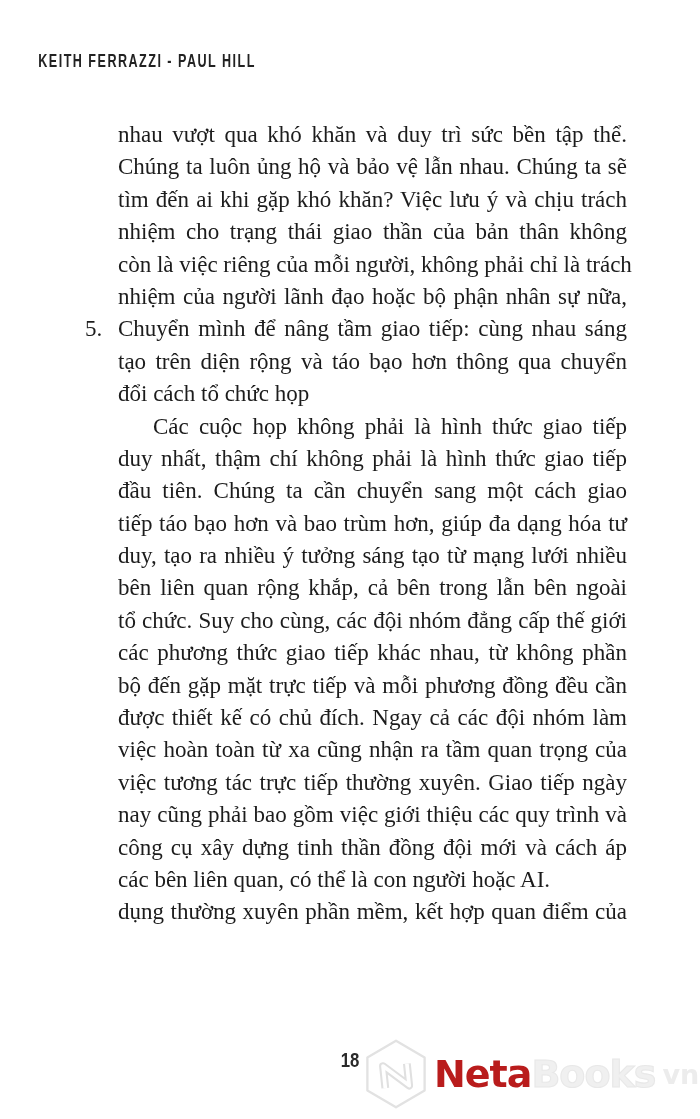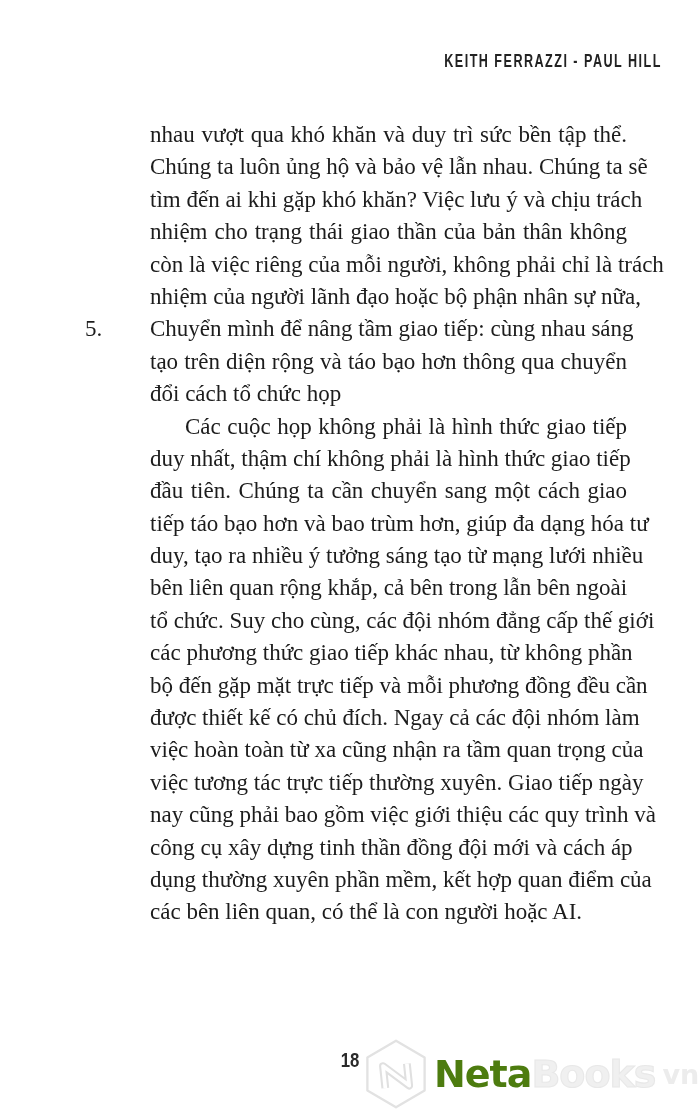--- a/index.html
+++ b/index.html
@@ -12,21 +12,21 @@
     font-family: "Liberation Serif", serif;
     color: #1c1c1c;
   }
 
   
   .running-header {
     position: absolute;
     top: 52px;
     left: 0;
     width: 100%;
-    text-align: right;
+    text-align: left;
   }
   .running-header .hdr-inner {
     display: inline-block;
     font-family: "Liberation Sans", sans-serif;
     font-weight: 700;
     font-size: 17px;
     letter-spacing: 2px;
     color: #222222;
     transform: scaleX(0.74) scaleY(1.08);
     transform-origin: center;
@@ -41,21 +41,20 @@
     width: 509px;
     font-size: 23px;
     line-height: 32.4px;
   }
   .block { position: relative; }
   .line {
     text-align: justify;
     text-align-last: justify;
     white-space: nowrap;
     height: 32.4px;
-    margin-left: 32px;
   }
   .line.last { text-align-last: left; }
   .line.first-indent { padding-left: 35px; }
   .list-number {
     position: absolute;
     left: -33px;
     top: 0;
     font-size: 23px;
     line-height: 32.4px;
   }
@@ -86,21 +85,21 @@
   .wm-logo { display: block; }
   .wm-text {
     font-family: "DejaVu Sans", sans-serif;
     font-weight: 700;
     font-size: 38px;
     letter-spacing: -1px;
     white-space: nowrap;
     margin-left: 4px;
     line-height: 1;
   }
-  .wm-neta  { color: #4d7c0f; }
+  .wm-neta  { color: #b91c1c; }
   .wm-books { color: #f0f0f0; -webkit-text-stroke: 1.1px #e8e8e8; }
   .wm-vn {
     font-family: "DejaVu Sans", sans-serif;
     font-weight: 700;
     font-size: 27px;
     color: #ececec;
     margin-left: 7px;
     line-height: 1;
   }
 </style>
@@ -137,22 +136,22 @@
         <div class="line">duy, tạo ra nhiều ý tưởng sáng tạo từ mạng lưới nhiều</div>
         <div class="line">bên liên quan rộng khắp, cả bên trong lẫn bên ngoài</div>
         <div class="line">tổ chức. Suy cho cùng, các đội nhóm đẳng cấp thế giới</div>
         <div class="line">các phương thức giao tiếp khác nhau, từ không phần</div>
         <div class="line">bộ đến gặp mặt trực tiếp và mỗi phương đồng đều cần</div>
         <div class="line">được thiết kế có chủ đích. Ngay cả các đội nhóm làm</div>
         <div class="line">việc hoàn toàn từ xa cũng nhận ra tầm quan trọng của</div>
         <div class="line">việc tương tác trực tiếp thường xuyên. Giao tiếp ngày</div>
         <div class="line">nay cũng phải bao gồm việc giới thiệu các quy trình và</div>
         <div class="line">công cụ xây dựng tinh thần đồng đội mới và cách áp</div>
+        <div class="line last">các bên liên quan, có thể là con người hoặc AI.</div>
         <div class="line">dụng thường xuyên phần mềm, kết hợp quan điểm của</div>
-        <div class="line last">các bên liên quan, có thể là con người hoặc AI.</div>
       </div>
     </div>
 
   <div class="page-number">18</div>
 
   <div class="watermark">
     <svg class="wm-logo" width="68" height="72" viewBox="0 0 72 78">
       <path d="M36,3 L67,21 L67,57 L36,75 L5,57 L5,21 Z" fill="none" stroke="#e2e2e2" stroke-width="2.5" stroke-linejoin="round"></path>
       <g transform="rotate(-6 36 40)">
         <path d="M23,53 L23,29 L49,53 L49,29" fill="none" stroke="#e0e0e0" stroke-width="8.5" stroke-linejoin="round" stroke-linecap="butt"></path>

